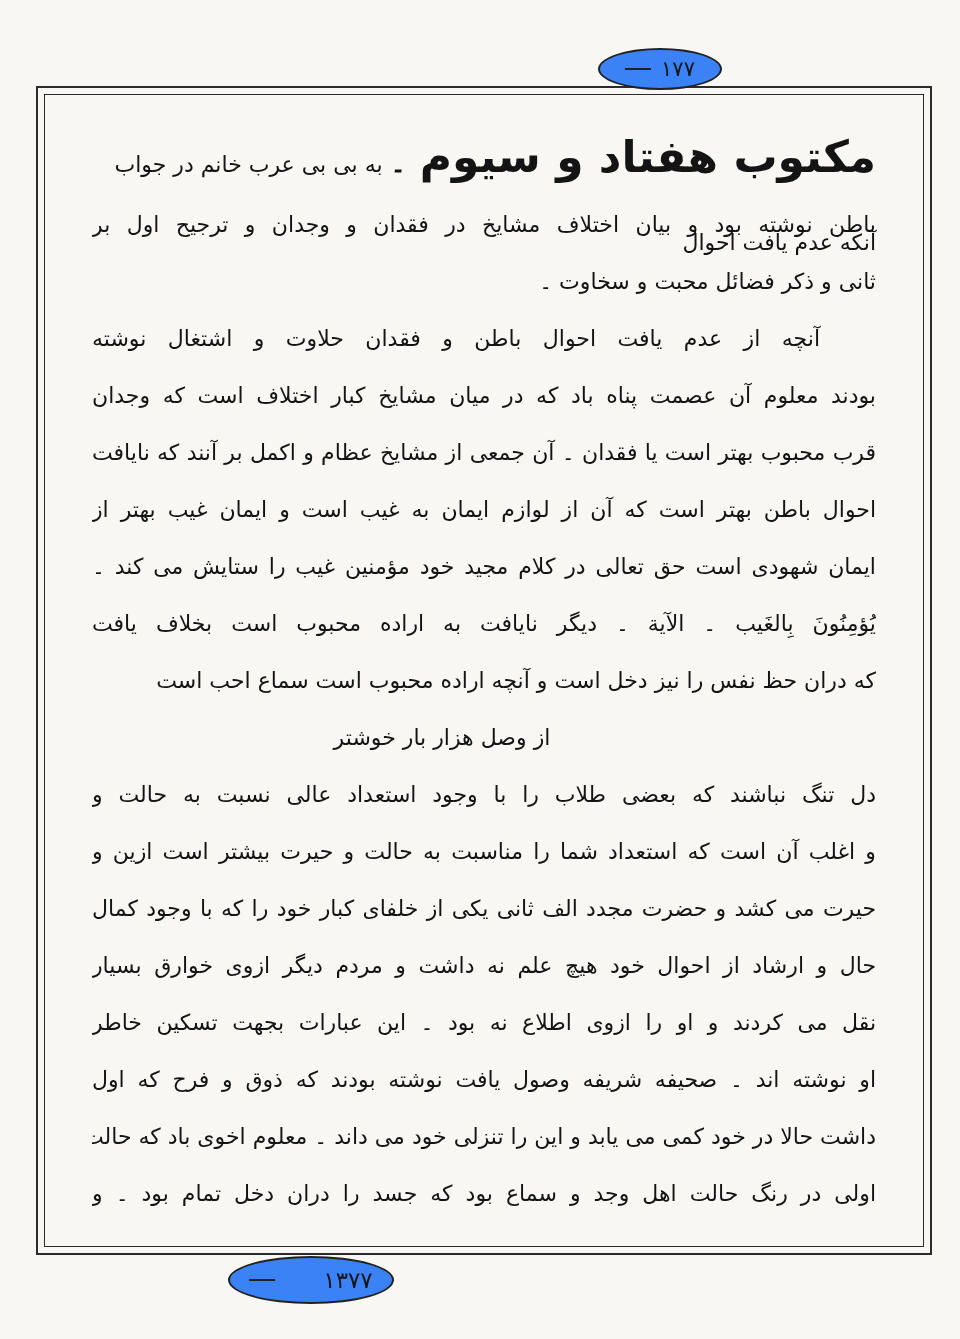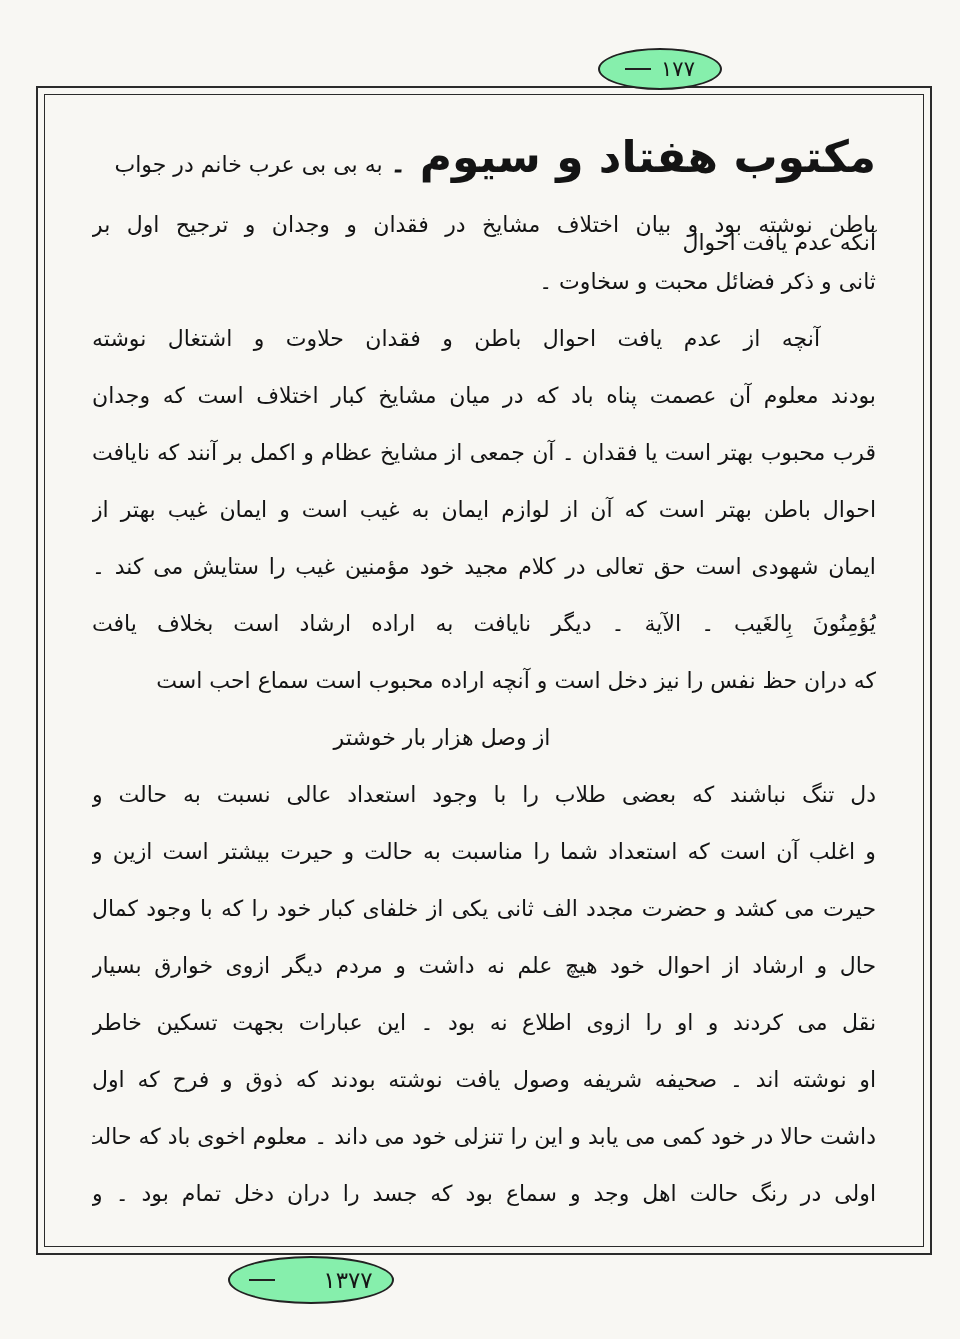--- a/index.html
+++ b/index.html
@@ -27,21 +27,21 @@
     border: 2px solid #2b2b2b;
   }
   .frame-inner {
     position: absolute;
     inset: 6px;
     border: 1.5px solid #2b2b2b;
   }
   
   .pagenum-oval {
     position: absolute;
-    background: #86efac;
+    background: #3b82f6;
     border: 2px solid #222;
     border-radius: 50%;
     display: flex;
     align-items: center;
     justify-content: center;
     gap: 10px;
     direction: rtl;
     z-index: 5;
     text-align: center;
   }
@@ -146,21 +146,21 @@
       <span class="letter-title">مکتوب هفتاد و سیوم</span><span class="title-sep">۔</span><span>به بی بی عرب خانم در جواب آنکه عدم یافت احوال</span>
     </div>
     <div class="line fill">باطن نوشته بود و بیان اختلاف مشایخ در فقدان و وجدان و ترجیح اول بر</div>
     <div class="line start">ثانی و ذکر فضائل محبت و سخاوت ۔</div>
 
     <div class="line fill indent">آنچه از عدم یافت احوال باطن و فقدان حلاوت و اشتغال نوشته</div>
     <div class="line fill">بودند معلوم آن عصمت پناه باد که در میان مشایخ کبار اختلاف است که وجدان</div>
     <div class="line fill">قرب محبوب بهتر است یا فقدان ۔ آن جمعی از مشایخ عظام و اکمل بر آنند که نایافت</div>
     <div class="line fill">احوال باطن بهتر است که آن از لوازم ایمان به غیب است و ایمان غیب بهتر از</div>
     <div class="line fill">ایمان شهودی است حق تعالی در کلام مجید خود مؤمنین غیب را ستایش می کند ۔</div>
-    <div class="line fill">یُؤمِنُونَ بِالغَیب ۔ الآیة ۔ دیگر نایافت به اراده ارشاد است بخلاف یافت</div>
+    <div class="line fill">یُؤمِنُونَ بِالغَیب ۔ الآیة ۔ دیگر نایافت به اراده محبوب است بخلاف یافت</div>
     <div class="line start">که دران حظ نفس را نیز دخل است و آنچه اراده محبوب است سماع احب است</div>
 
     <div class="verse-line">
       <span>از وصل هزار بار خوشتر</span>
     </div>
 
     <div class="line fill">دل تنگ نباشند که بعضی طلاب را با وجود استعداد عالی نسبت به حالت و</div>
     <div class="line fill">و اغلب آن است که استعداد شما را مناسبت به حالت و حیرت بیشتر است ازین و</div>
     <div class="line fill">حیرت می کشد و حضرت مجدد الف ثانی یکی از خلفای کبار خود را که با وجود کمال</div>
     <div class="line fill">حال و ارشاد از احوال خود هیچ علم نه داشت و مردم دیگر ازوی خوارق بسیار</div>

